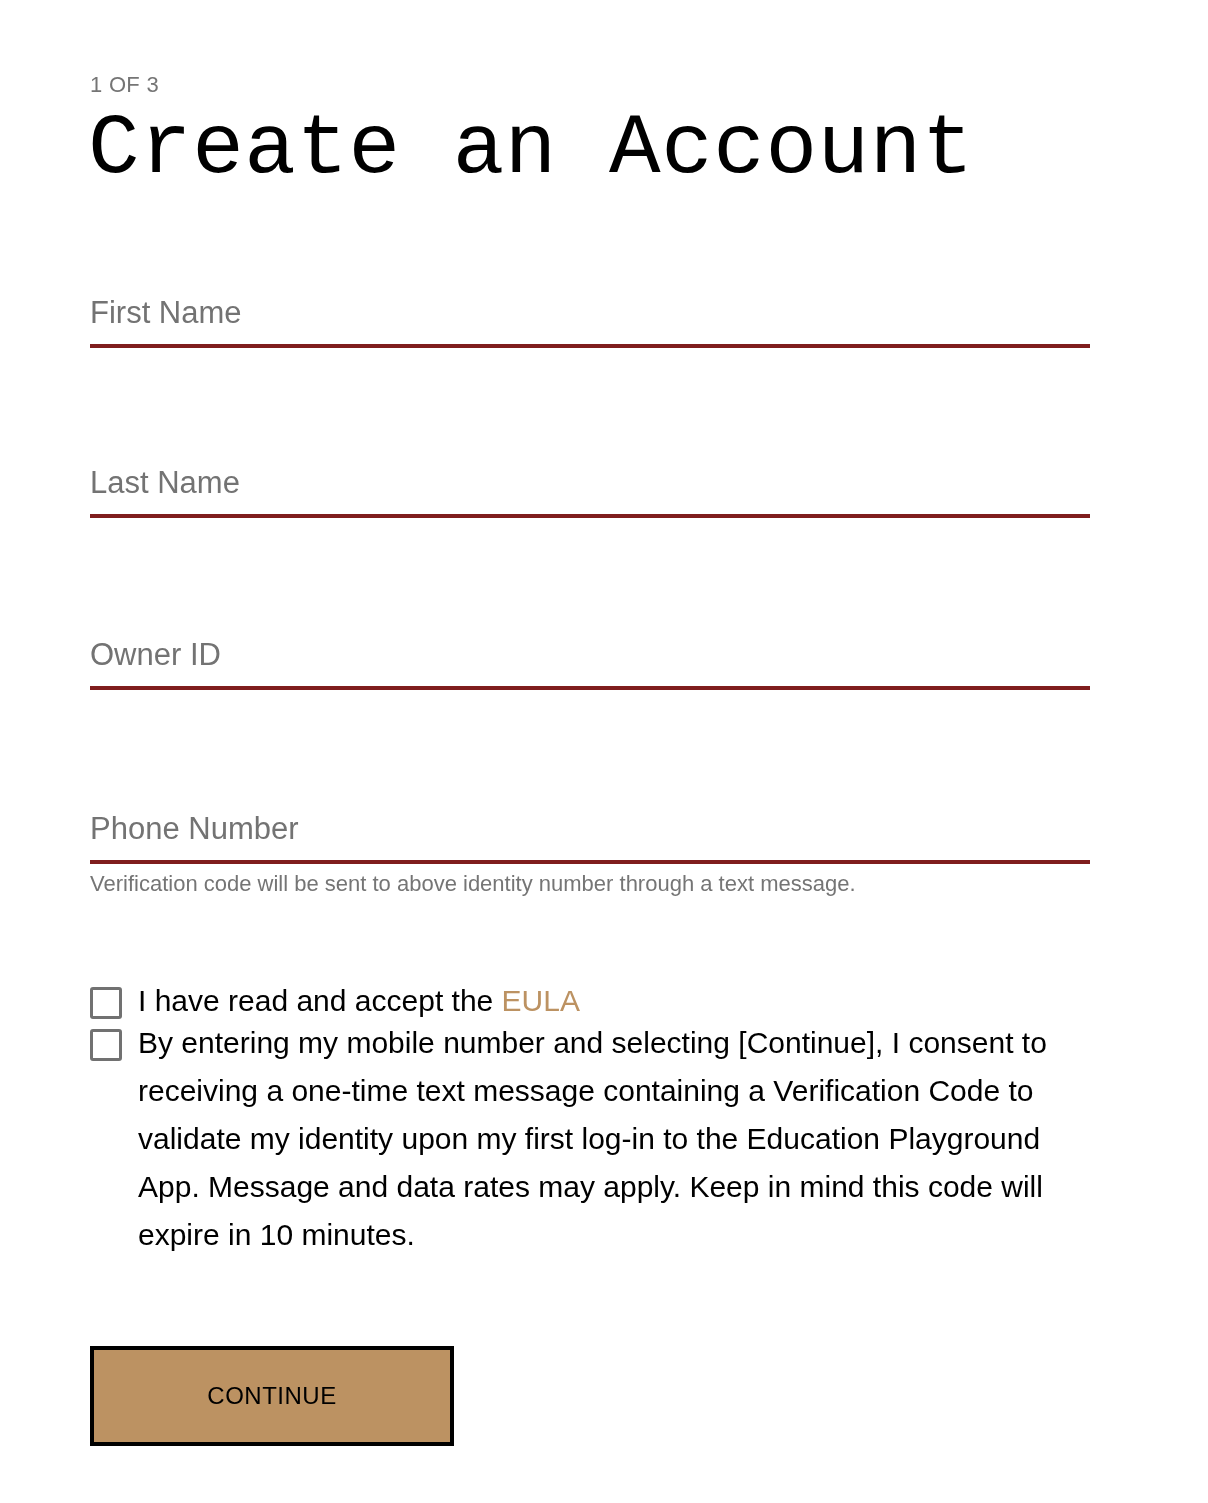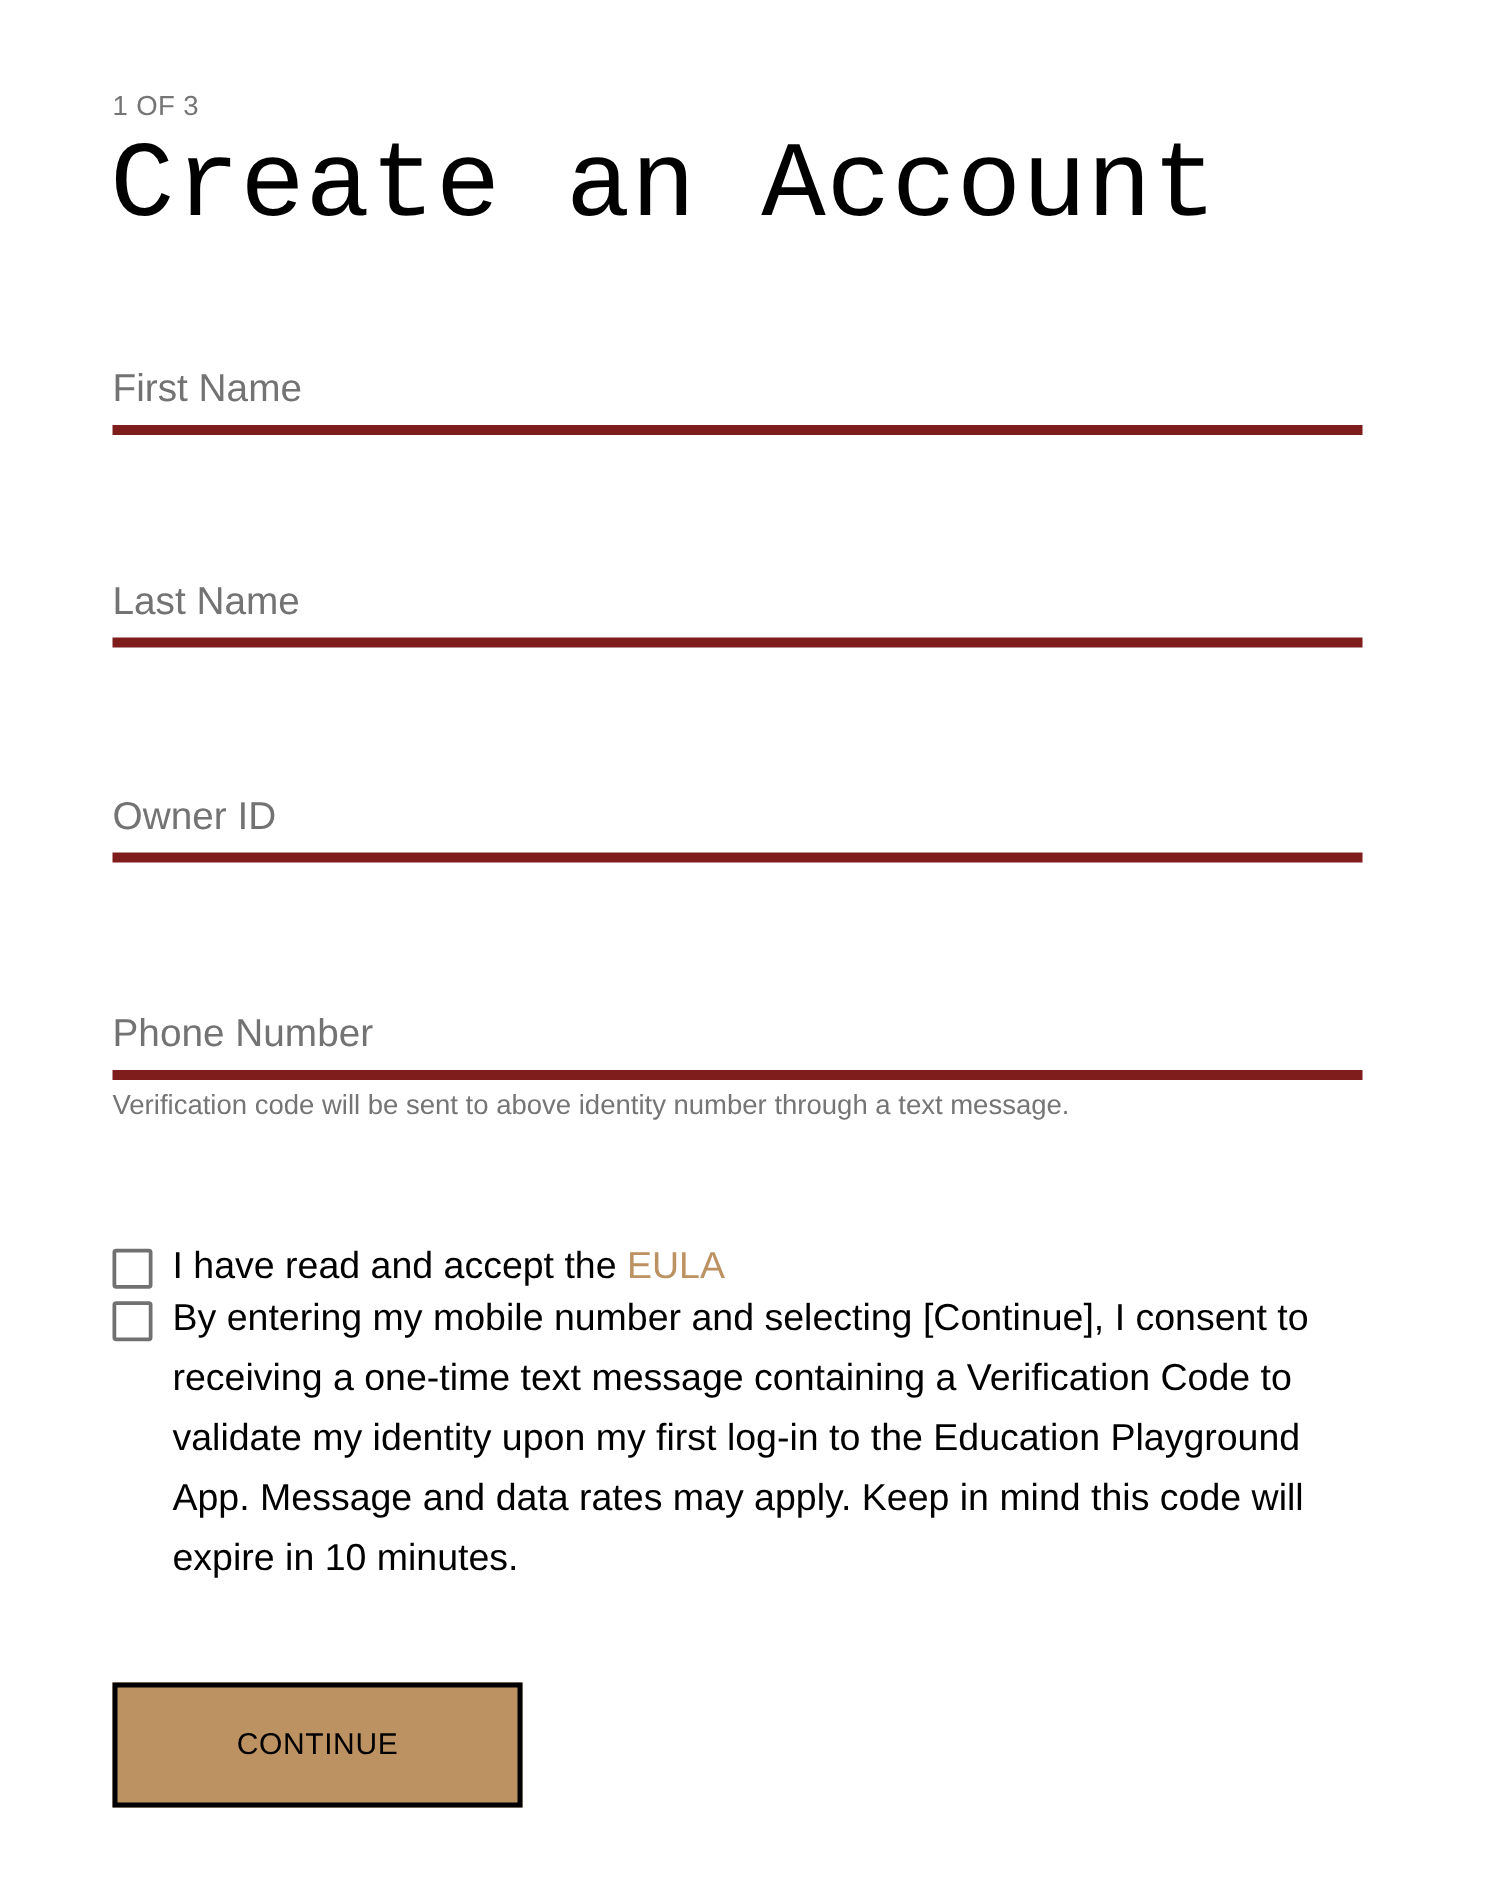--- a/index.html
+++ b/index.html
@@ -47,21 +47,21 @@
       width: 1000px;
       height: 60px;
     }
     .field input {
       position: absolute;
       left: 0;
       bottom: 0;
       width: 1000px;
       height: 56px;
       border: none;
-      border-bottom: 8px solid #7f1d1d;
+      border-bottom: 4px solid #7f1d1d;
       outline: none;
       background: transparent;
       padding: 0;
       font-family: "Liberation Sans", sans-serif;
       font-size: 31px;
       color: #000;
       box-sizing: border-box;
       padding-bottom: 10px;
     }
     .field input::placeholder {
@@ -73,21 +73,20 @@
       top: 871px;
       font-size: 22px;
       color: #757575;
     }
     .check-row {
       position: absolute;
       left: 0;
       width: 1000px;
       display: flex;
       align-items: flex-start;
-      margin-top: 12px;
     }
     .checkbox {
       width: 32px;
       height: 32px;
       border: 3px solid #717171;
       border-radius: 3px;
       box-sizing: border-box;
       flex: 0 0 32px;
       margin-right: 16px;
       background: #fff;
@@ -100,21 +99,21 @@
     }
     .eula-link {
       color: #bc9262;
       text-decoration: none;
       cursor: pointer;
     }
     .continue-btn {
       position: absolute;
       left: 0;
       top: 1346px;
-      width: 328px;
+      width: 364px;
       height: 100px;
       background: #bc9262;
       border: 4px solid #000;
       box-sizing: border-box;
       font-family: "Liberation Sans", sans-serif;
       font-size: 24px;
       color: #000;
       letter-spacing: 0.5px;
       cursor: pointer;
       padding: 0;

